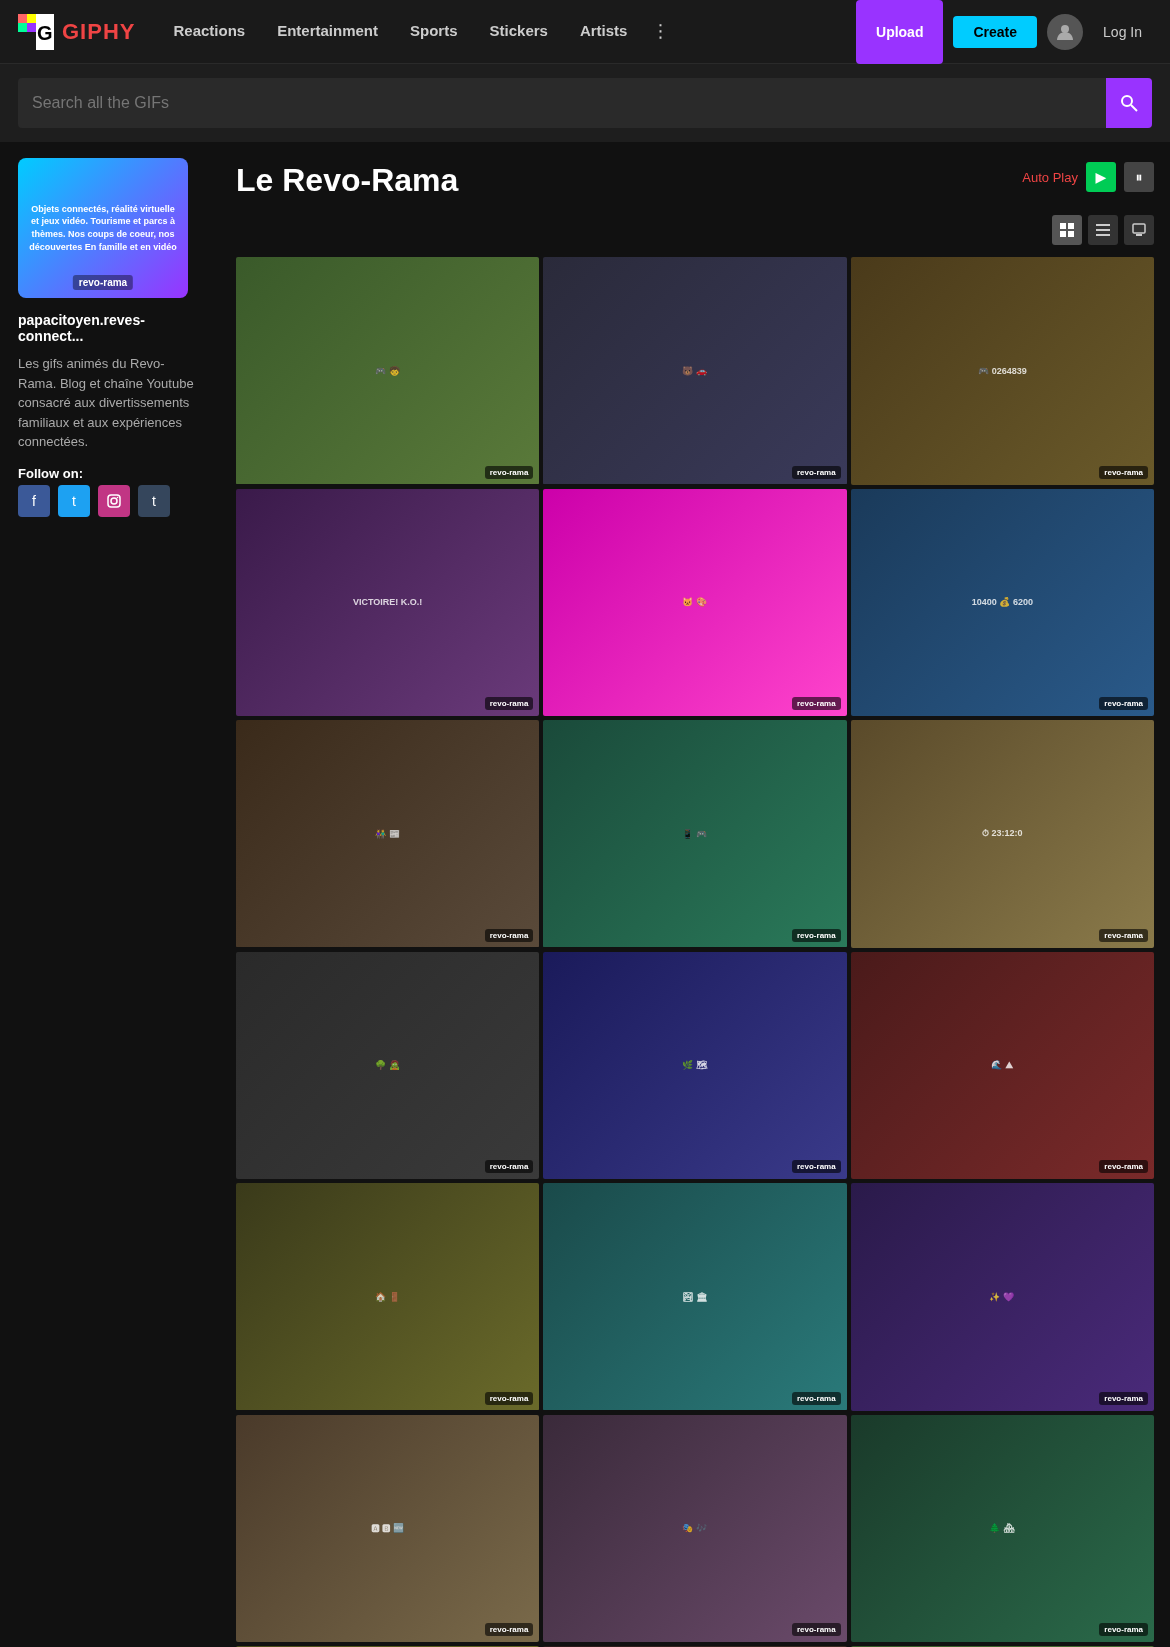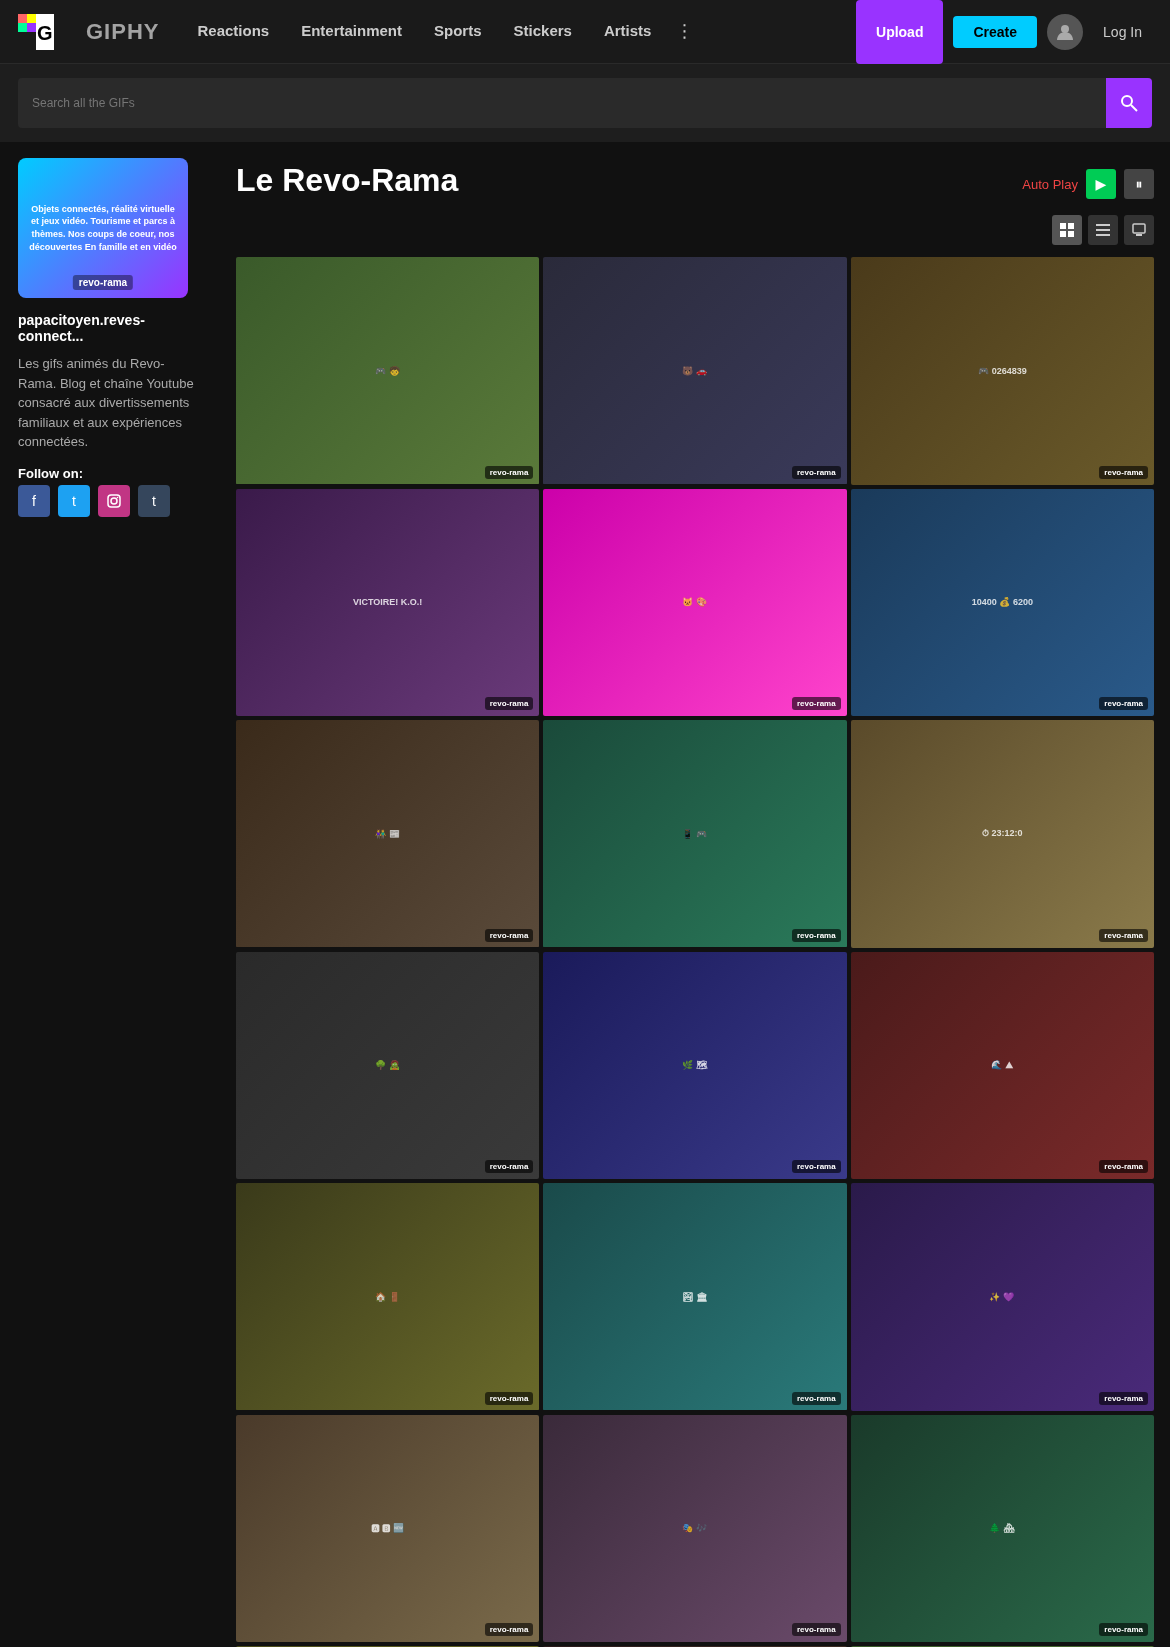--- a/index.html
+++ b/index.html
@@ -27,23 +27,22 @@
       text-decoration: none;
     }
     .logo-icon {
       width: 36px;
       height: 36px;
       margin-right: 8px;
     }
     .logo-text {
       font-size: 22px;
       font-weight: 900;
-      color: #a3a3a3;
+      color: #ef4444;
       letter-spacing: 1px;
-      margin-left: 24px;
     }
     .nav {
       display: flex;
       align-items: flex-start;
       gap: 4px;
       flex: 1;
     }
     .nav-item {
       padding: 6px 14px;
       font-size: 15px;
@@ -118,21 +117,21 @@
       border-radius: 4px;
       padding: 0 14px;
       height: 50px;
     }
     .search-input {
       flex: 1;
       background: transparent;
       border: none;
       outline: none;
       color: #ec4899;
-      font-size: 12px;
+      font-size: 16px;
     }
     .search-icon-btn {
       background: #9933ff;
       border: none;
       width: 46px;
       height: 50px;
       margin-right: -14px;
       border-radius: 0 4px 4px 0;
       cursor: pointer;
       display: flex;
@@ -226,21 +225,21 @@
     .social-btn.instagram { background: #c13584; }
     .social-btn.tumblr { background: #35465c; }
 
     
     .gif-section {
       flex: 1;
       padding: 20px 16px 0 16px;
     }
     .gif-section-header {
       display: flex;
-      align-items: flex-end;
+      align-items: flex-start;
       justify-content: space-between;
       margin-bottom: 16px;
     }
     .channel-title {
       font-size: 32px;
       font-weight: 900;
       color: #fff;
     }
     .autoplay-controls {
       display: flex;

